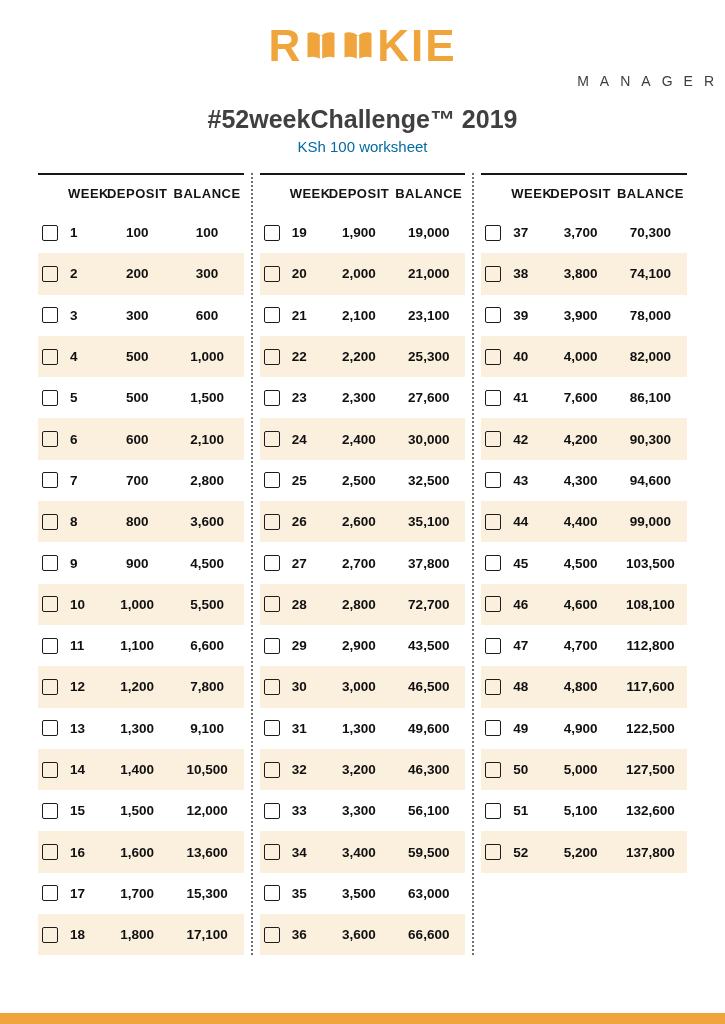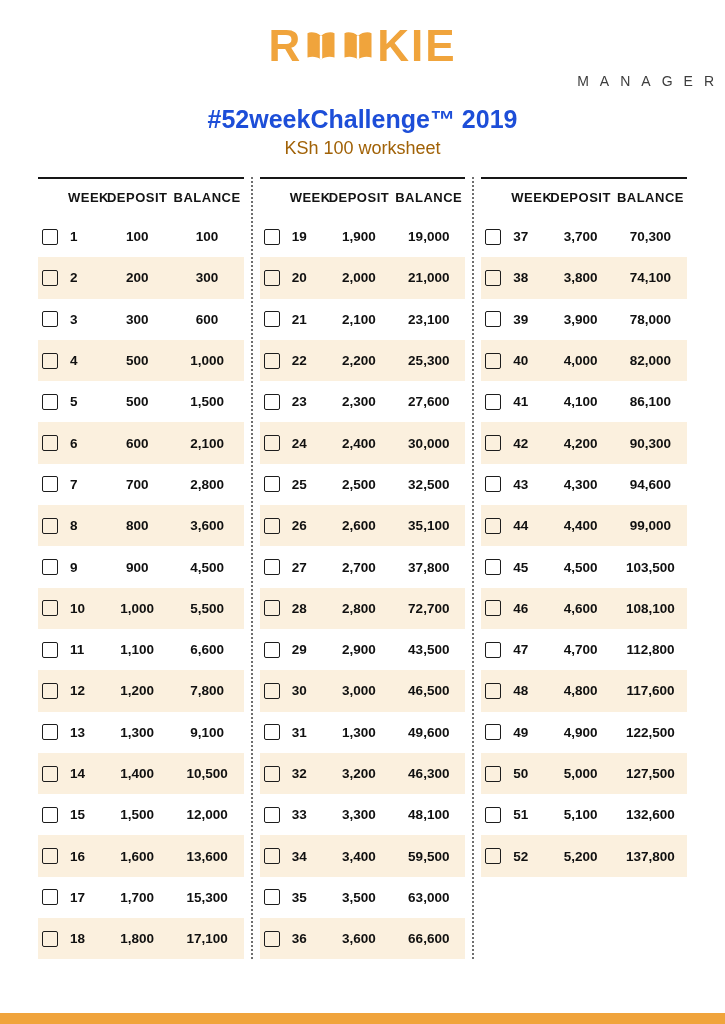--- a/index.html
+++ b/index.html
@@ -7,22 +7,22 @@
   body { font-family:"Liberation Sans","DejaVu Sans",sans-serif; color:#161616; }
   .page { width:725px; height:1024px; position:relative; background:#fff; overflow:hidden; margin:0 auto; }
 
   
   .header { text-align:center; padding-top:24px; }
   .logo-line { display:flex; justify-content:center; align-items:center; gap:1px;
                color:#F0A43C; font-weight:bold; font-size:44px; letter-spacing:2px; line-height:1; }
   .book-icon { display:inline-block; margin:0 1px; }
   .book-icon svg { display:block; }
   .logo-sub { margin-top:5px; font-size:14px; letter-spacing:11px; text-indent:11px; color:#3d3d3d;text-align:right; }
-  .title { margin-top:16px; font-size:25px; font-weight:bold; color:#1d4ed8; }
-  .subtitle { margin-top:4px; font-size:18px; font-weight:normal; color:#a16207; }
+  .title { margin-top:16px; font-size:25px; font-weight:bold; color:#404040; }
+  .subtitle { margin-top:4px; font-size:15px; font-weight:normal; color:#0369a1; }
 
   
   .worksheet { display:flex; margin:18px 38px 0 38px; align-items:stretch; }
   .ws-col { flex:1 1 0; border-top:2px solid #161616; }
   .ws-sep { width:0; border-left:2px dotted #6e6e6e; margin:0 7px; }
 
   .thead, .row { display:grid; grid-template-columns:30px 36px 1fr 1.1fr; align-items:center; }
   .thead { height:37px; font-size:13px; font-weight:bold; letter-spacing:0.5px; color:#141414; }
   .thead .h-dep, .thead .h-bal { text-align:center; }
   .row { height:41.3px; font-size:13.5px; font-weight:bold; color:#101010; }
@@ -268,21 +268,21 @@
         <div class="row alt">
           <span class="cb"></span>
           <span class="wk">32</span>
           <span class="dep">3,200</span>
           <span class="bal">46,300</span>
         </div>
         <div class="row">
           <span class="cb"></span>
           <span class="wk">33</span>
           <span class="dep">3,300</span>
-          <span class="bal">48,100</span>
+          <span class="bal">56,100</span>
         </div>
         <div class="row alt">
           <span class="cb"></span>
           <span class="wk">34</span>
           <span class="dep">3,400</span>
           <span class="bal">59,500</span>
         </div>
         <div class="row">
           <span class="cb"></span>
           <span class="wk">35</span>
@@ -324,21 +324,21 @@
         </div>
         <div class="row alt">
           <span class="cb"></span>
           <span class="wk">40</span>
           <span class="dep">4,000</span>
           <span class="bal">82,000</span>
         </div>
         <div class="row">
           <span class="cb"></span>
           <span class="wk">41</span>
-          <span class="dep">4,100</span>
+          <span class="dep">7,600</span>
           <span class="bal">86,100</span>
         </div>
         <div class="row alt">
           <span class="cb"></span>
           <span class="wk">42</span>
           <span class="dep">4,200</span>
           <span class="bal">90,300</span>
         </div>
         <div class="row">
           <span class="cb"></span>

